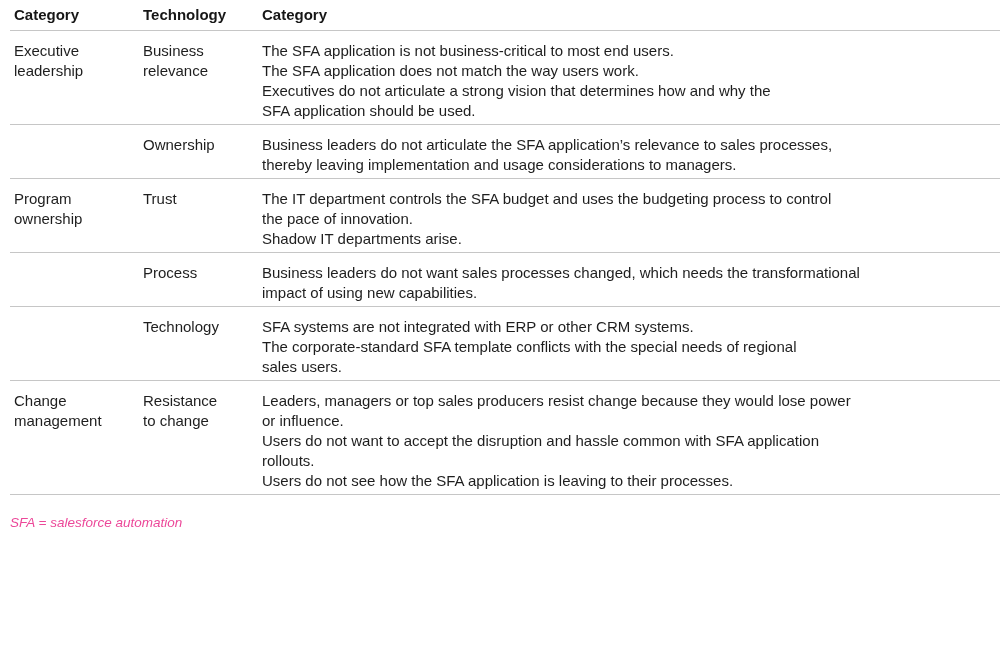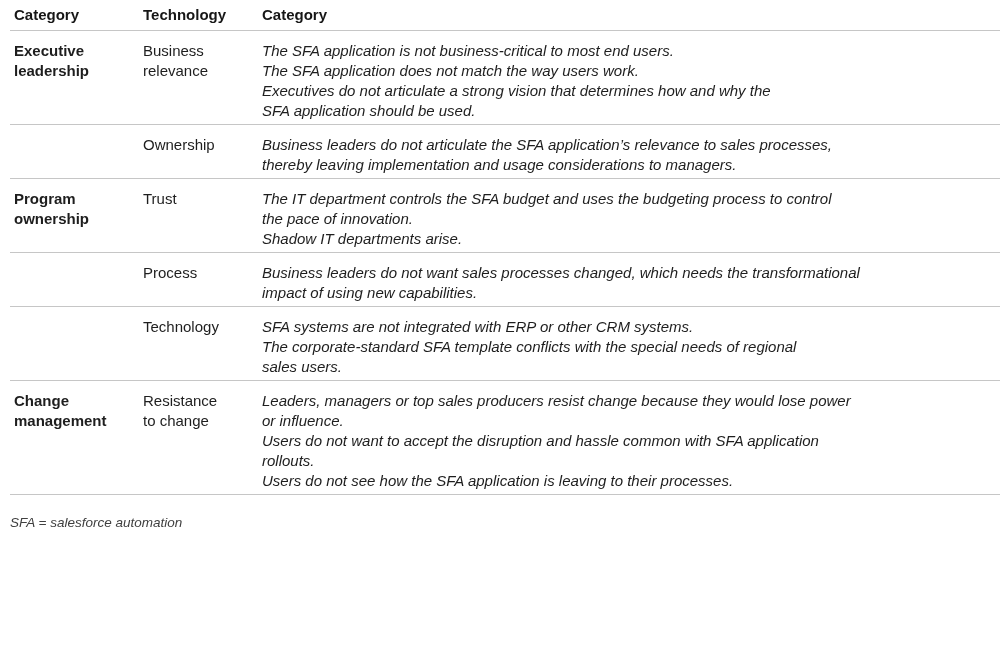--- a/index.html
+++ b/index.html
@@ -35,30 +35,30 @@
     border-bottom:1px solid var(--line-color);
   }
   th.first{padding-left:4px;margin-top:17px;}
   td{
     vertical-align:top;
     font-size:15px;
     line-height:20px;
     padding:10px 0 3px 0;
     border-bottom:1px solid var(--line-color);
   }
-  td.cat{padding-left:4px;white-space:pre-line;font-weight:bold;}
+  td.cat{padding-left:4px;white-space:pre-line;}
   td.sub{white-space:pre-line;padding-right:6px;}
-  td.sym{padding-right:64px;font-style:italic;}
+  td.sym{padding-right:64px;}
   .symptom{white-space:pre-line;}
   .footnote{
     margin:19px 0 0 10px;
     font-size:13.5px;
     line-height:17px;
     font-style:italic;
-    color:#404040;
+    color:#ec4899;
   }
 </style>
 </head>
 <body>
 
 <table class="symptoms">
   <colgroup>
     <col class="c1">
     <col class="c2">
     <col class="c3">

